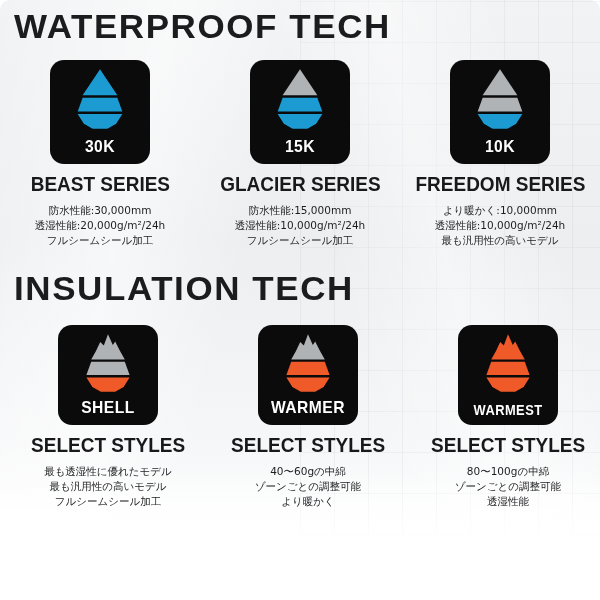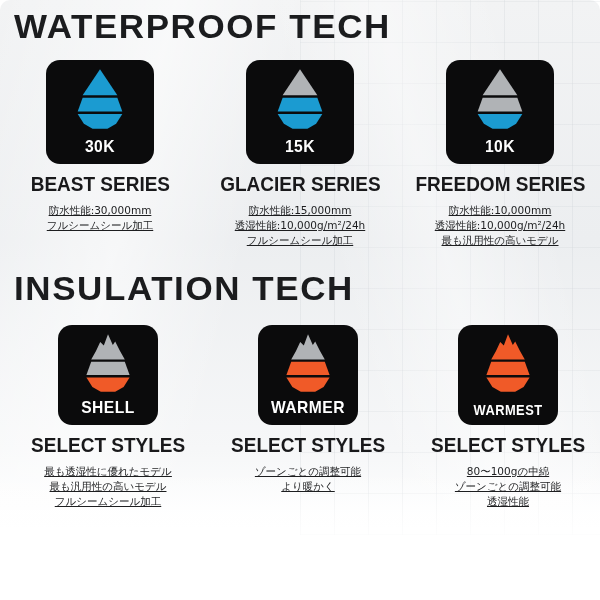--- a/index.html
+++ b/index.html
@@ -68,21 +68,21 @@
   #row-insulation { top:325px;margin-left:8px; }
 
   .card {
     width:200px;
     display:flex;
     flex-direction:column;
     align-items:center;
   }
 
   .tile {
-    width:108px; height:104px;
+    width:100px; height:104px;
     background:#0b0b0c;
     border-radius:14px;
     position:relative;
     display:flex;
     flex-direction:column;
     align-items:center;
     justify-content:flex-start;
     padding-top:8px;
   }
   #row-insulation .tile { width:100px; height:100px; }
@@ -115,21 +115,21 @@
   }
 
   .card-specs {
     margin-top:7px;
     text-align:center;
     color:#1d1e20;
     font-size:10.5px;
     line-height:15px;
     font-family:"DejaVu Sans","Liberation Sans", sans-serif;
   }
-  .card-specs div { white-space:nowrap;text-decoration:underline; }
+  .card-specs div { white-space:nowrap; }
 </style>
 </head>
 <body>
 
 <div id="page">
 
   <div class="bg-texture"></div>
   <div class="bg-texture-right"></div>
   <div class="bg-sheen"></div>
   <div class="bg-fade-bottom"></div>
@@ -142,20 +142,21 @@
           <svg viewBox="0 0 100 100" class="glyph">
             <polygon points="50,2 78,44 22,44" fill="#1b9bd1"></polygon>
             <polygon points="22,48 78,48 86,70 14,70" fill="#1b9bd1"></polygon>
             <polygon points="14,74 86,74 76,90 62,98 38,98 24,90" fill="#1b9bd1"></polygon>
           </svg>
           <div class="tile-label">30K</div>
         </div>
         <div class="card-title">BEAST SERIES</div>
         <div class="card-specs">
           <div>防水性能:30,000mm</div>
+          <div>透湿性能:20,000g/m²/24h</div>
           <div>フルシームシール加工</div>
         </div>
       </div>
       <div class="card">
         <div class="tile">
           <svg viewBox="0 0 100 100" class="glyph">
             <polygon points="50,2 78,44 22,44" fill="#b0b3b6"></polygon>
             <polygon points="22,48 78,48 86,70 14,70" fill="#1b9bd1"></polygon>
             <polygon points="14,74 86,74 76,90 62,98 38,98 24,90" fill="#1b9bd1"></polygon>
           </svg>
@@ -172,21 +173,21 @@
         <div class="tile">
           <svg viewBox="0 0 100 100" class="glyph">
             <polygon points="50,2 78,44 22,44" fill="#b0b3b6"></polygon>
             <polygon points="22,48 78,48 86,70 14,70" fill="#b0b3b6"></polygon>
             <polygon points="14,74 86,74 76,90 62,98 38,98 24,90" fill="#1b9bd1"></polygon>
           </svg>
           <div class="tile-label">10K</div>
         </div>
         <div class="card-title">FREEDOM SERIES</div>
         <div class="card-specs">
-          <div>防水性能:10,000mm</div>
+          <div>より暖かく:10,000mm</div>
           <div>透湿性能:10,000g/m²/24h</div>
           <div>最も汎用性の高いモデル</div>
         </div>
       </div>
     </div>
 
   <h1 class="section-heading" id="heading-insulation">INSULATION TECH</h1>
 
   <div class="row" id="row-insulation">
       <div class="card">
@@ -209,20 +210,21 @@
         <div class="tile">
           <svg viewBox="0 0 100 100" class="glyph">
             <polygon points="50,2 58,20 62,14 70,30 78,44 22,44 30,30 37,15 43,21" fill="#b0b3b6"></polygon>
             <polygon points="22,48 78,48 86,70 14,70" fill="#f05a28"></polygon>
             <polygon points="14,74 86,74 76,90 62,98 38,98 24,90" fill="#f05a28"></polygon>
           </svg>
           <div class="tile-label">WARMER</div>
         </div>
         <div class="card-title">SELECT STYLES</div>
         <div class="card-specs">
+          <div>40〜60gの中綿</div>
           <div>ゾーンごとの調整可能</div>
           <div>より暖かく</div>
         </div>
       </div>
       <div class="card">
         <div class="tile">
           <svg viewBox="0 0 100 100" class="glyph">
             <polygon points="50,2 58,20 62,14 70,30 78,44 22,44 30,30 37,15 43,21" fill="#f05a28"></polygon>
             <polygon points="22,48 78,48 86,70 14,70" fill="#f05a28"></polygon>
             <polygon points="14,74 86,74 76,90 62,98 38,98 24,90" fill="#f05a28"></polygon>

